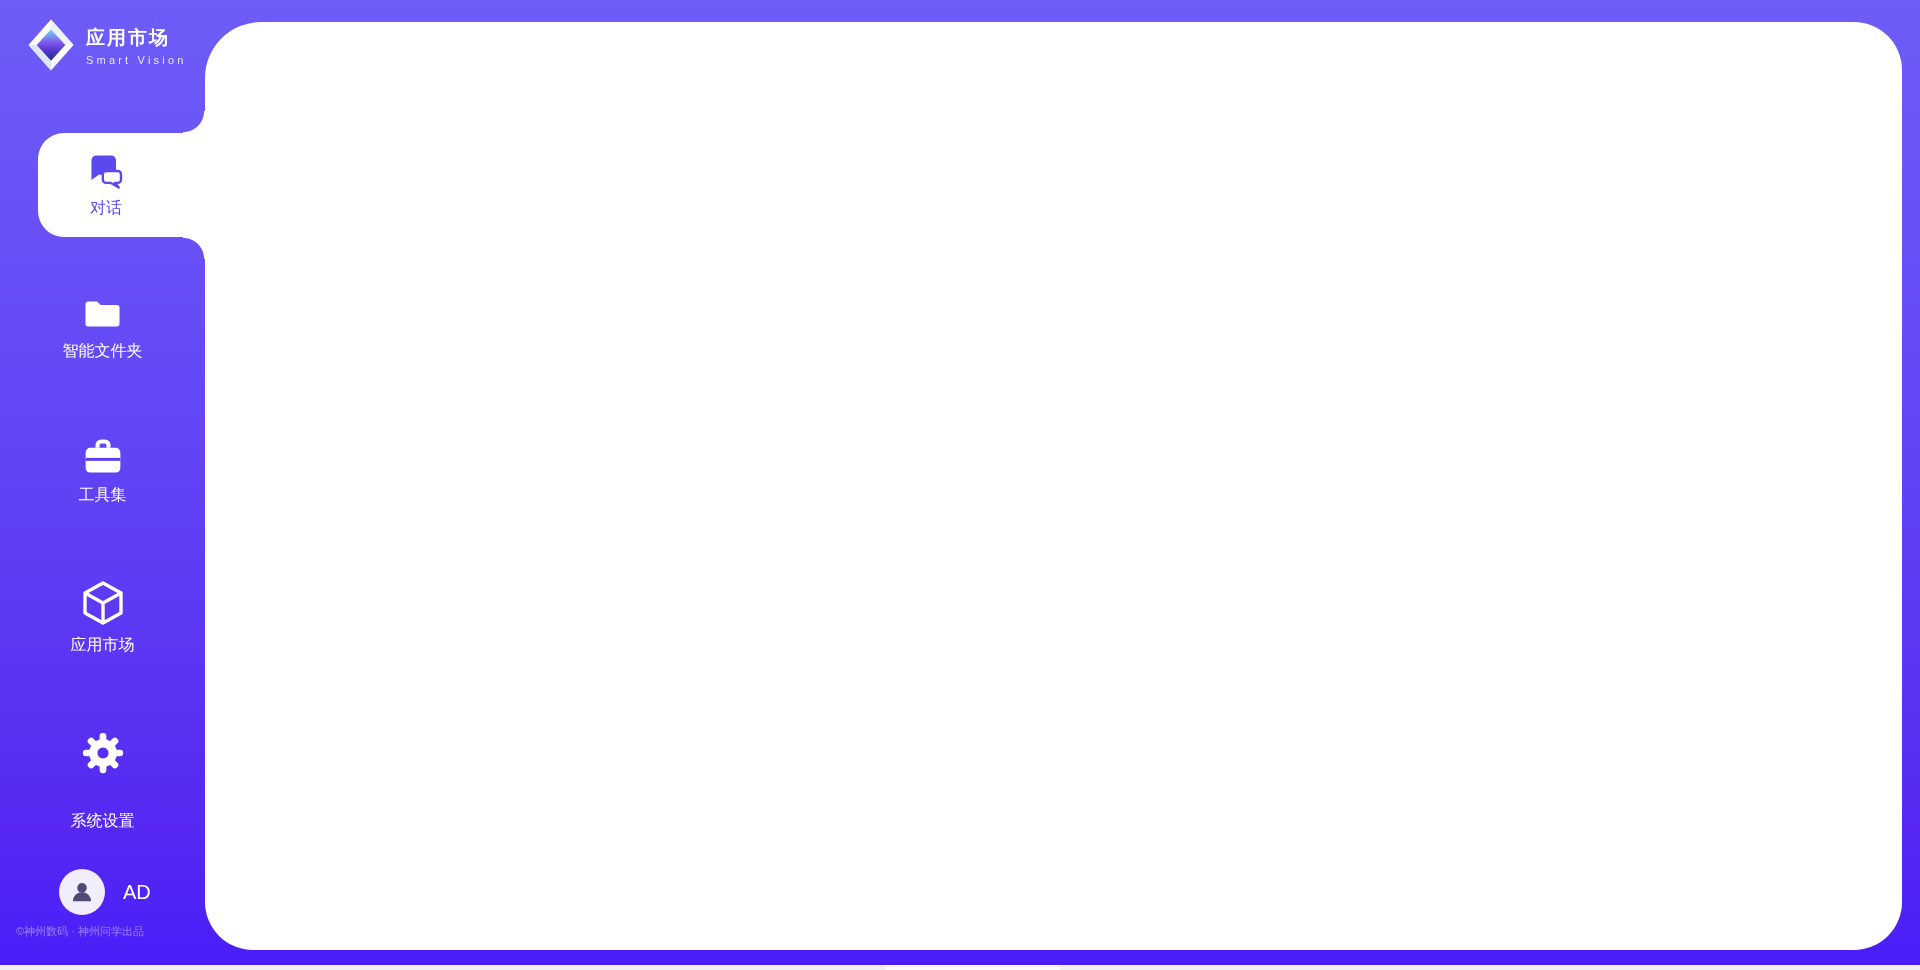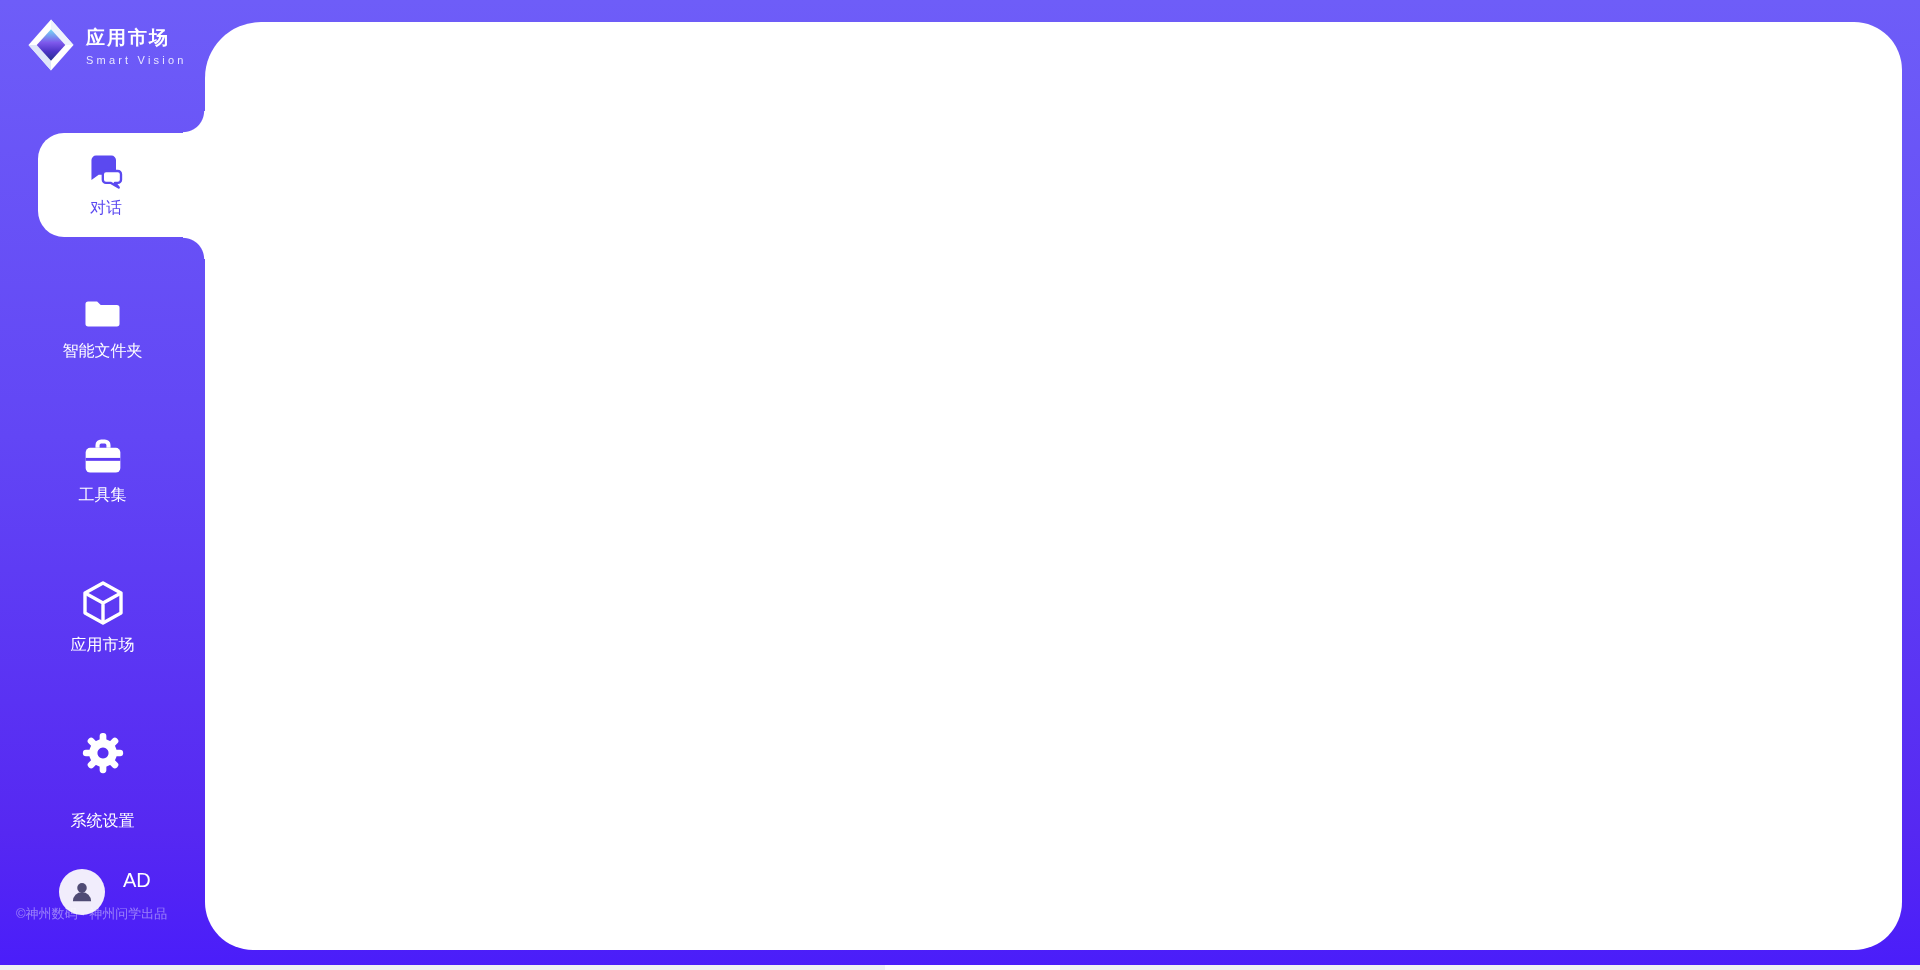--- a/index.html
+++ b/index.html
@@ -36,24 +36,24 @@
   .nav-item {
     position:absolute; left:0; width:205px; display:flex; flex-direction:column;
     align-items:center; gap:7px; z-index:2; cursor:pointer;
   }
   .nav-label { font-size:16px; color:#fff; }
   .ni-folders  { top:294px; }
   .ni-tools    { top:436px; }
   .ni-market   { top:578px; }
   .ni-settings { top:730px;gap:35px; }
 
-  .user-row { position:absolute; left:59px; top:869px; display:flex; gap:18px; z-index:2; cursor:pointer; }
+  .user-row { position:absolute; left:59px; top:869px; display:flex; align-items:center; gap:18px; z-index:2; cursor:pointer; }
   .avatar { width:46px; height:46px; border-radius:50%; background:#f1edfc; display:flex; align-items:center; justify-content:center; }
   .user-name { color:#fff; font-size:20px; }
-  .side-footer { position:absolute; left:16px; top:905px; font-size:13px; color:rgba(255,255,255,0.42); z-index:2; white-space:nowrap; }
+  .side-footer { position:absolute; left:16px; top:924px; font-size:11px; color:rgba(255,255,255,0.42); z-index:2; white-space:nowrap; }
 
   
   .welcome { position:absolute; left:358px; top:139px; display:flex; align-items:center; gap:20px; }
   .welcome h1 { font-size:27px; font-weight:800; color:#14151a; letter-spacing:0.5px; }
 
   
   .cards {
     position:absolute; left:367px; top:255px;
     display:grid; grid-template-columns:465px 465px; column-gap:18px; row-gap:24px;
   }

